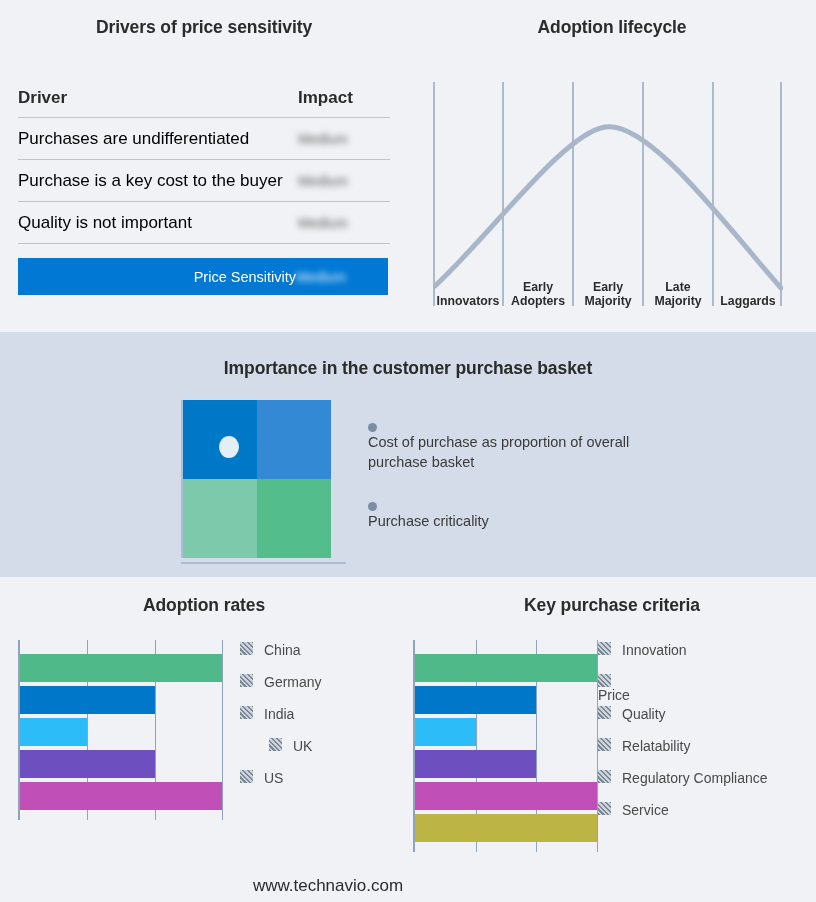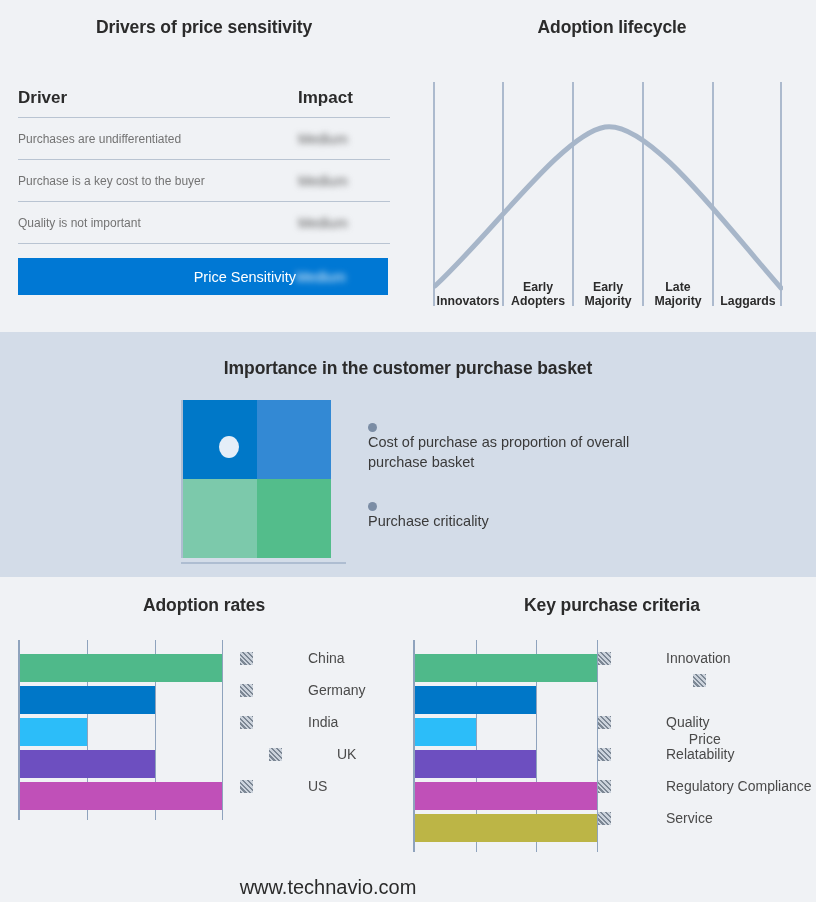--- a/index.html
+++ b/index.html
@@ -58,22 +58,22 @@
 
   .dt-row {
     display: flex;
     align-items: center;
     height: 42px;
     border-bottom: 1px solid #b9c4d2;
   }
   .dt-row:last-of-type { border-bottom: none; }
   .dt-row .dt-label {
     flex: 1;
-    font-size: 12px;
-    color: #737373;
+    font-size: 17px;
+    color: #000000;
   }
   .dt-row .dt-value {
     width: 92px;
     font-size: 14px;
     color: #5d5d5d;
     filter: blur(3.1px);
     -webkit-filter: blur(3.1px);
     user-select: none;
   }
 
@@ -232,23 +232,21 @@
     height: 30px;
   }
   .bar {
     height: 100%;
     width: 100%;
   }
 
   .bars-legend { position: absolute; }
   .bg-item {
     display: flex;
-    align-items: center;
     height: 34px;
-    gap: 44px;
   }
   .bg-swatch {
     width: 13px; height: 13px;
     margin-right: 11px;
     flex: 0 0 auto;
     background:
       repeating-linear-gradient(45deg,
         #7c8794 0px, #7c8794 1.6px,
         #ccd3dc 1.6px, #ccd3dc 3.4px);
   }
@@ -257,21 +255,21 @@
     color: #4a4a4a;
     white-space: nowrap;
   }
 
   
   .footer-url {
     position: absolute;
     left: 0; top: 876px;
     width: 656px;
     text-align: center;
-    font-size: 20px;
+    font-size: 17px;
     color: #2b2b2b;
   }
 </style>
 </head>
 <body>
 
 <div class="page">
 
   <div class="drivers-panel">
     <div class="panel-title">Drivers of price sensitivity</div>

